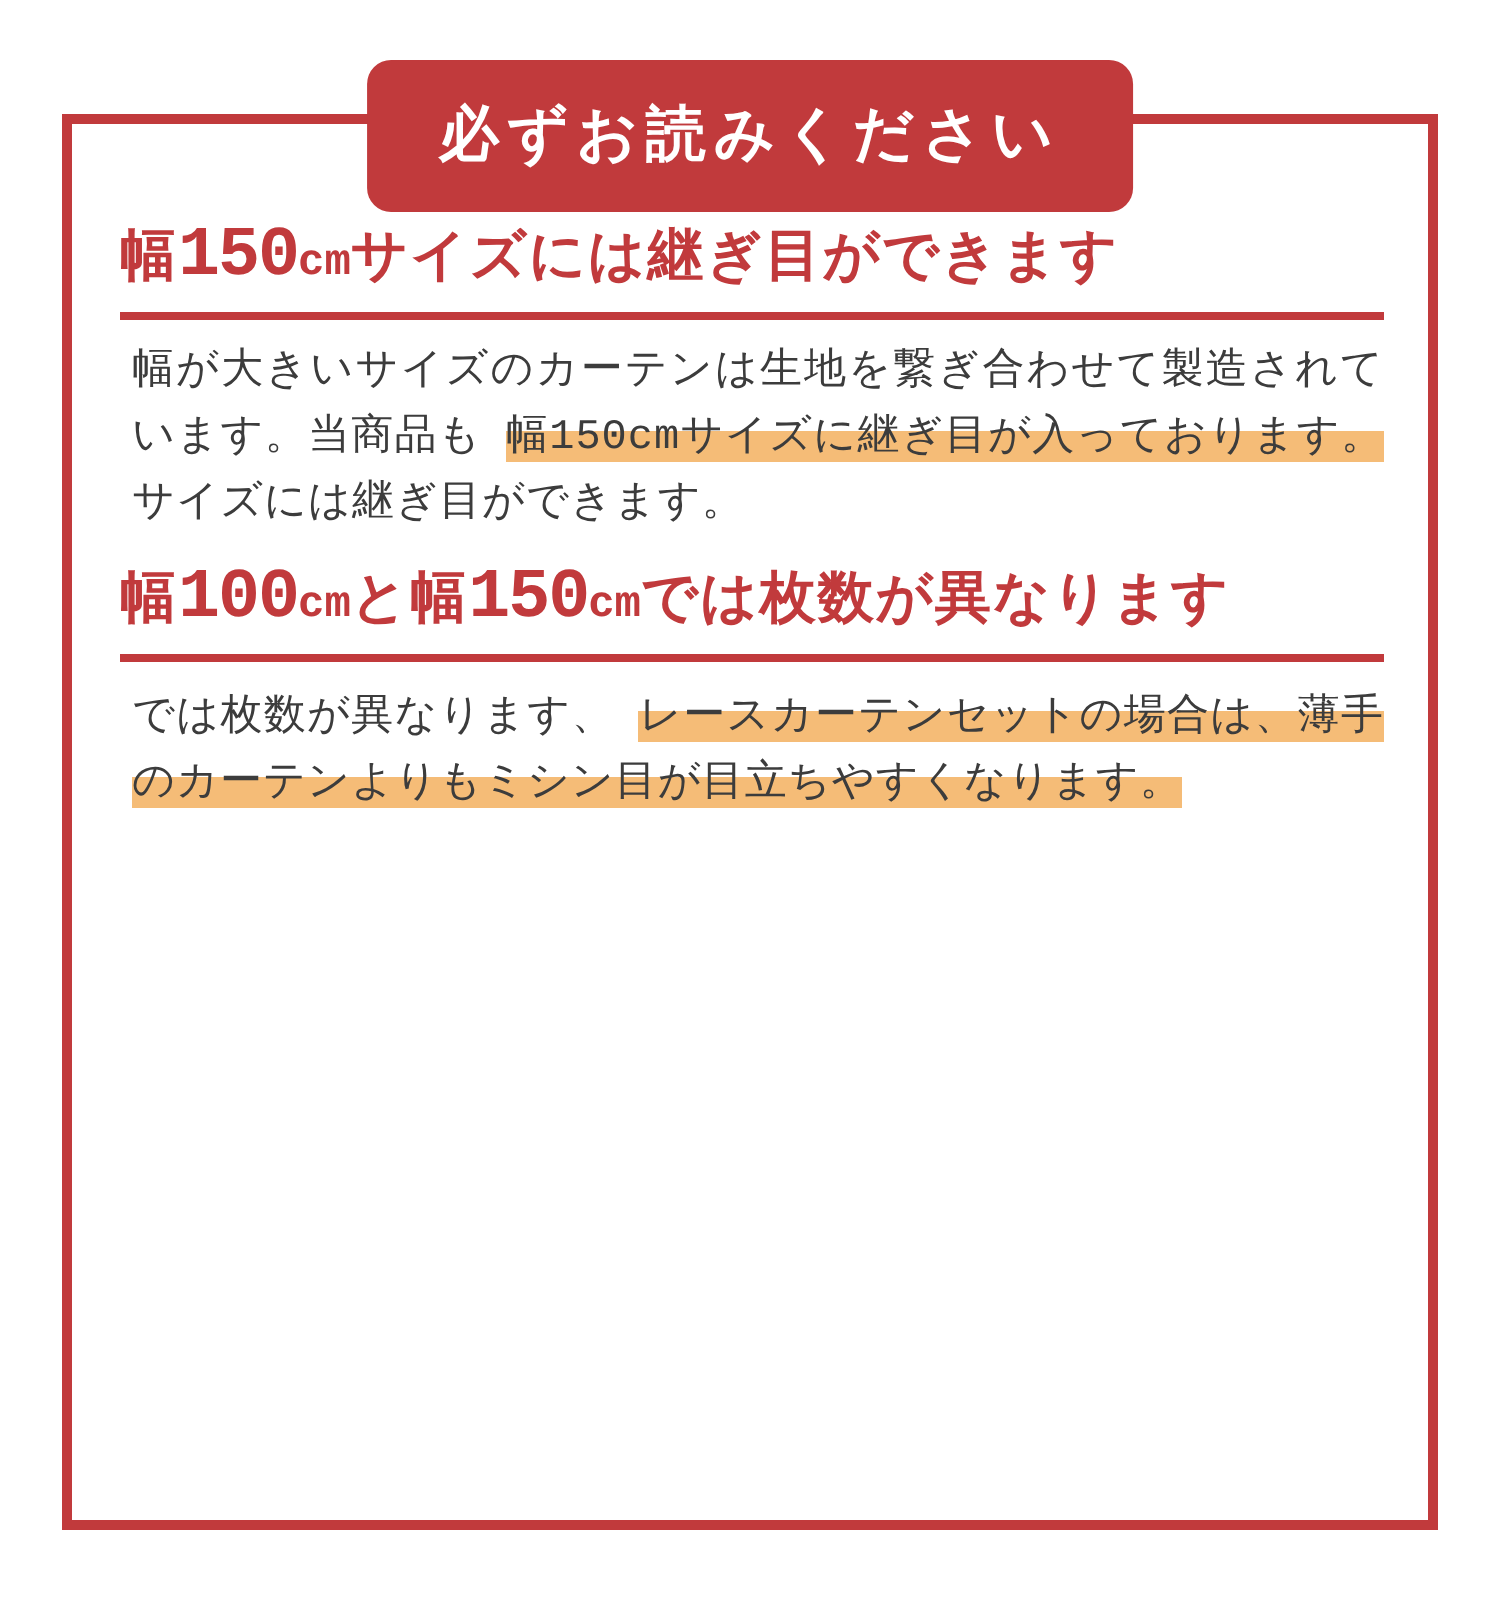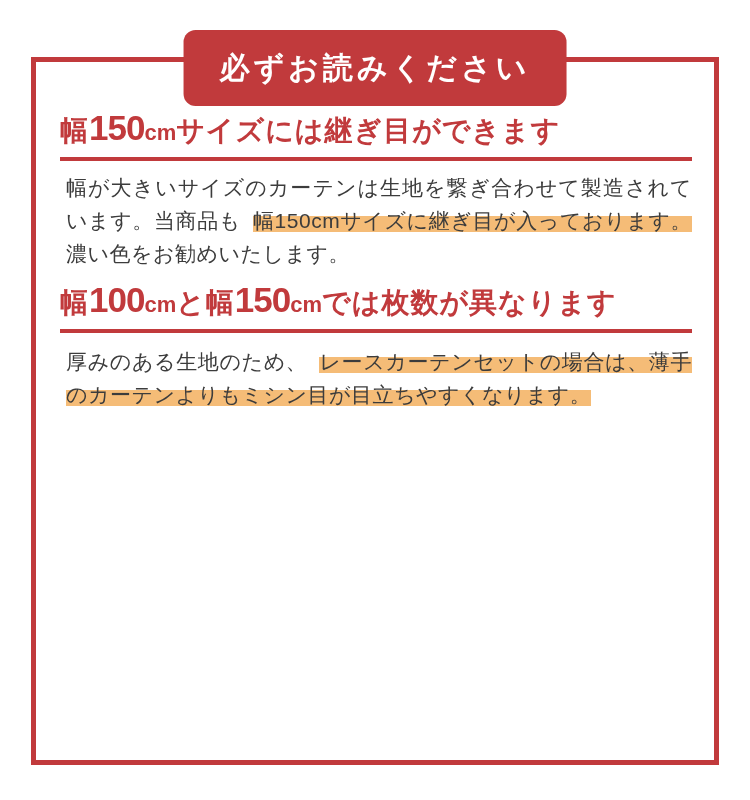--- a/index.html
+++ b/index.html
@@ -23,20 +23,21 @@
     background: #ffffff;
   }
   .frame {
     position: absolute;
     left: 31px;
     top: 57px;
     width: 688px;
     height: 708px;
     border: 5px solid var(--red);
     padding: 48px 22px 0 24px;
+    font-family: Liberation Mono, monospace;
   }
   .badge {
     position: absolute;
     top: 30px;
     left: 50%;
     transform: translateX(-50%);
     background: var(--red);
     color: #ffffff;
     font-size: 30px;
     font-weight: bold;
@@ -77,30 +78,30 @@
   }
 </style>
 </head>
 <body>
 
 <div class="page">
   <div class="frame">
 
     <section class="section">
       <h2 class="heading"><span>幅</span><span class="num">150</span><span class="unit">cm</span><span>サイズには継ぎ目ができます</span></h2>
-      <p class="body"><span>幅が大きいサイズのカーテンは生地を繋ぎ合わせて製造されています。当商品も</span><span class="hl">幅150cmサイズに継ぎ目が入っております。</span><span>濃い色をお勧めいたします。</span></p>
+      <p class="body"><span>幅が大きいサイズのカーテンは生地を繋ぎ合わせて製造されています。当商品も</span><span class="hl">幅150cmサイズに継ぎ目が入っております。</span><span>サイズには継ぎ目ができます。</span></p>
     </section>
 
     <section class="section">
       <h2 class="heading"><span>幅</span><span class="num">100</span><span class="unit">cm</span><span>と幅</span><span class="num">150</span><span class="unit">cm</span><span>では枚数が異なります</span></h2>
     </section>
 
 
     <section class="section">
-      <p class="body"><span>厚みのある生地のため、</span><span class="hl">レースカーテンセットの場合は、薄手のカーテンよりもミシン目が目立ちやすくなります。</span></p>
+      <p class="body"><span>では枚数が異なります、</span><span class="hl">レースカーテンセットの場合は、薄手のカーテンよりもミシン目が目立ちやすくなります。</span></p>
     </section>
 
   </div>
 
   <div class="badge">
     <span>必ずお読みください</span>
   </div>
 </div>
 
 </body></html>

